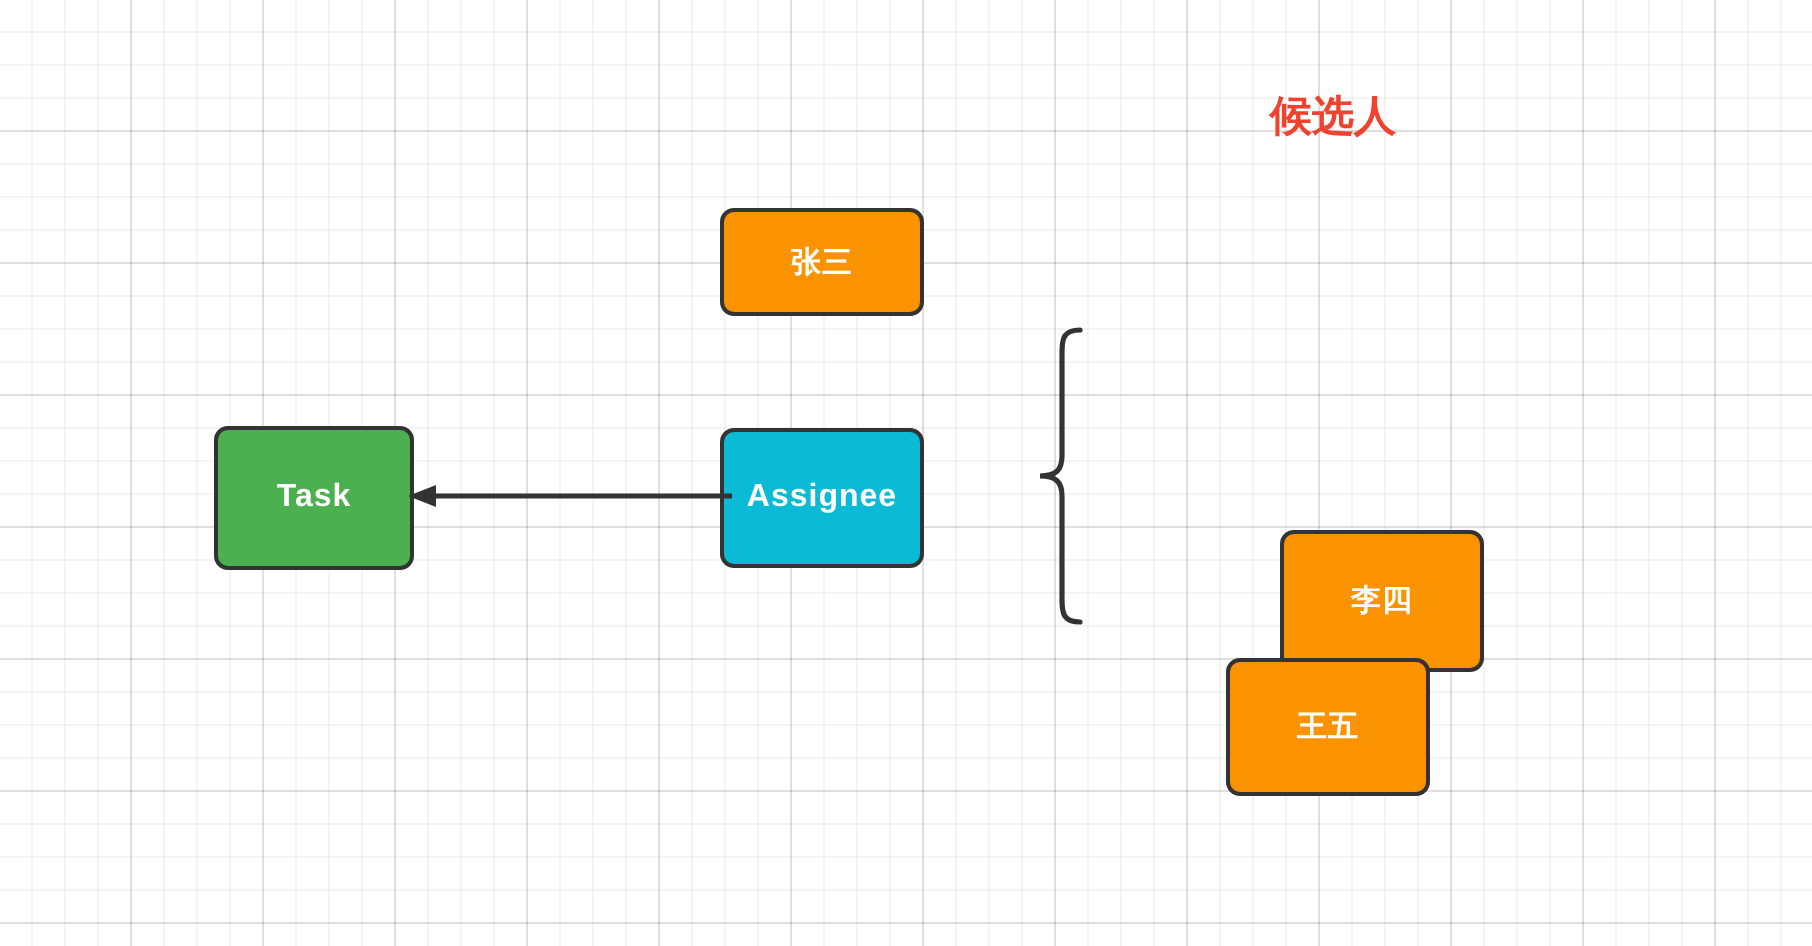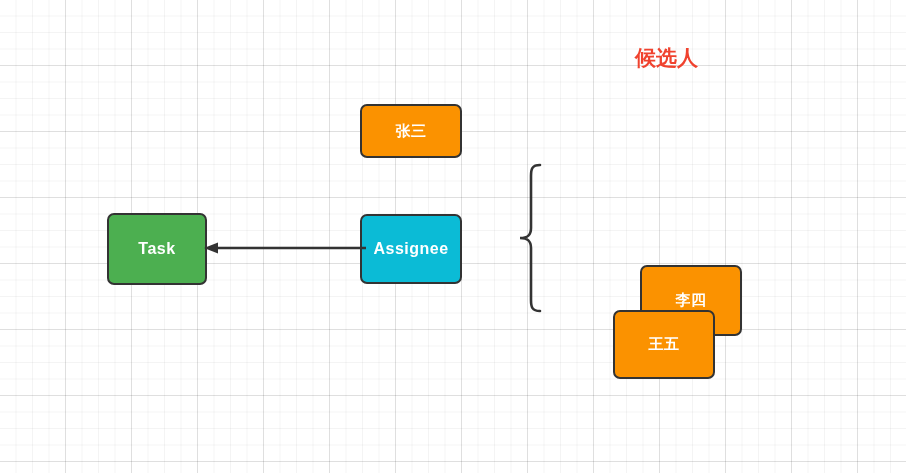--- a/index.html
+++ b/index.html
@@ -49,21 +49,21 @@
 
   .node.orange .node-label { font-size: 15px; }
   .node.green  .node-label { font-size: 16px; }
   .node.cyan   .node-label { font-size: 16px; }
 
   
   #node-zhangsan { left: 360px; top: 104px;  width: 102px; height: 54px; }
   #node-task     { left: 107px; top: 213px;  width: 100px; height: 72px; }
   #node-assignee { left: 360px; top: 214px;  width: 102px; height: 70px; }
   #node-lisi     { left: 640px; top: 221px;  width: 102px; height: 71px; margin-top: 44px; }
-  #node-wangwu   { left: 613px; top: 310px;  width: 102px; height: 69px; }
+  #node-wangwu   { left: 613px; top: 329px;  width: 102px; height: 69px; }
 
   
   #arrow-assignee-task {
     position: absolute;
     left: 200px;
     top: 228px;
     width: 166px;
     height: 40px;
     overflow: visible;
   }

